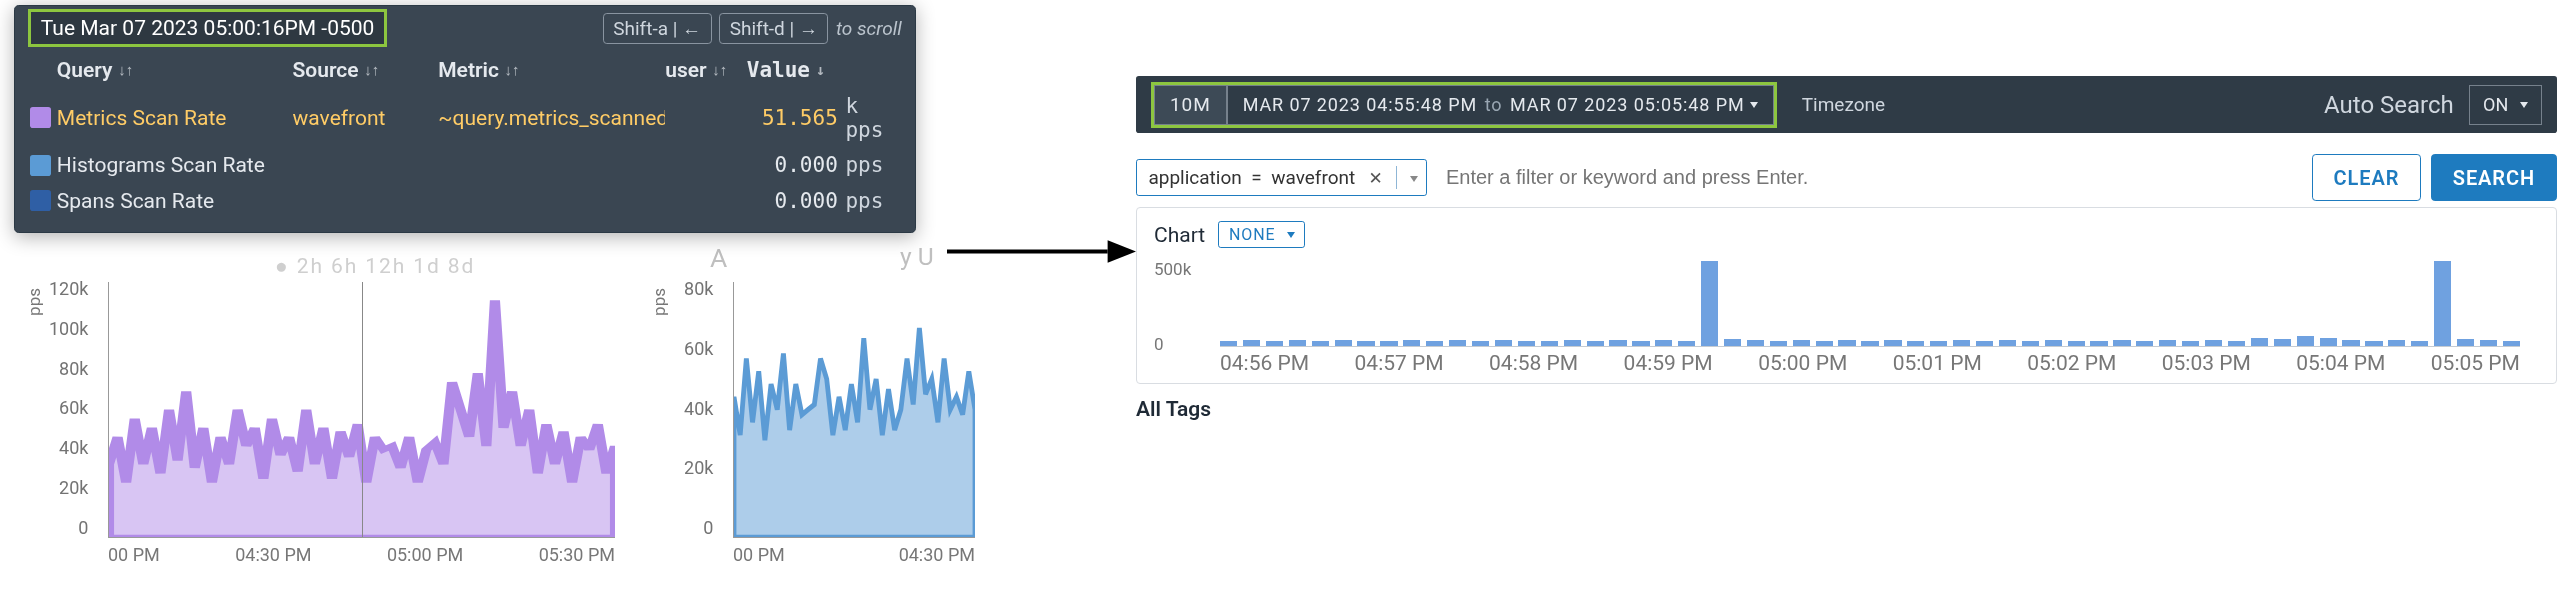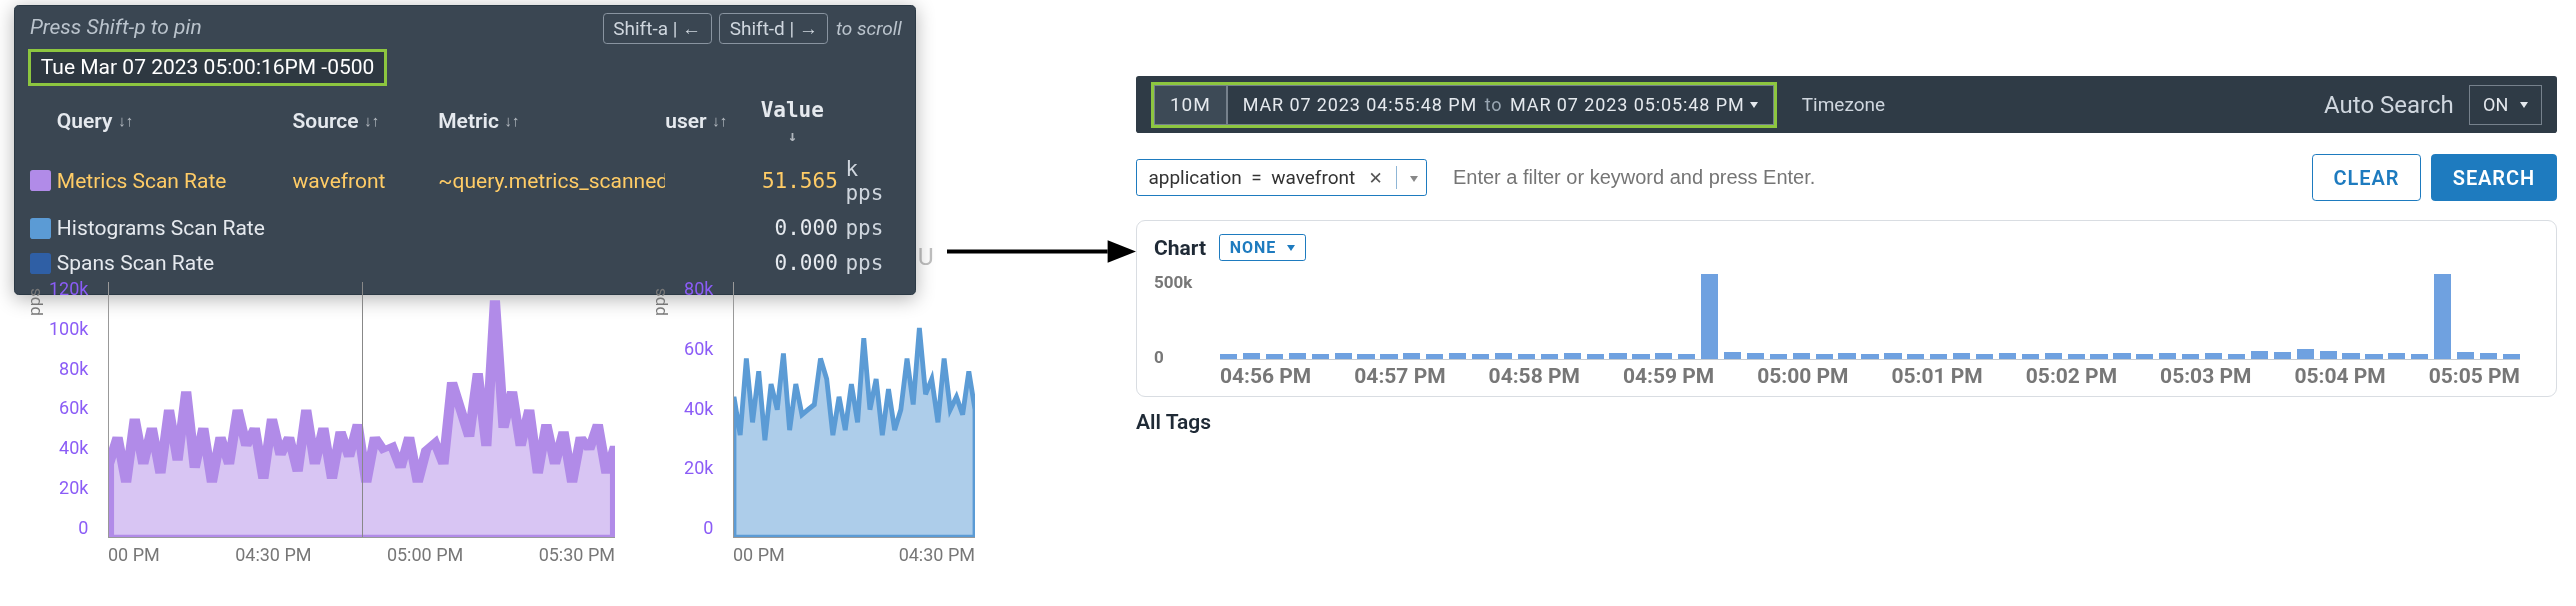--- a/index.html
+++ b/index.html
@@ -15,40 +15,40 @@
   .sort-icon { font-size:15px; opacity:0.7; }
   .tooltip-rows { padding:0 15px 13.3px; }
   .tooltip-row { padding:5.7px 0; font-size:21px; }
   .col-swatch { width:28px; display:flex; justify-content:flex-start; }
   .swatch { width:21px; height:21px; border-radius:2.8px; display:inline-block; }
   .col-query  { width:246px; color:#ffcc66; }
   .col-query.white { color:#e5e9ee; }
   .col-source { width:152px; color:#ffcc66; }
   .col-metric { width:237px; color:#ffcc66; white-space:nowrap; overflow:hidden; text-overflow:clip; }
   .col-user   { width:85px; text-align:right; color:#ffcc66; }
-  .col-value  { width:95px; text-align:right; font-family:Menlo,Consolas,monospace; color:#ffcc66;flex-direction:column; }
+  .col-value  { width:95px; text-align:right; font-family:Menlo,Consolas,monospace; color:#ffcc66; }
   .col-value.white { color:#e5e9ee; }
   .col-unit   { width:57px; text-align:left; padding-left:7.6px; color:#cfd6de; font-family:Menlo,Consolas,monospace; }
   .tooltip-header .col-query, .tooltip-header .col-source, .tooltip-header .col-metric, .tooltip-header .col-user, .tooltip-header .col-value { color:#e5e9ee; }
 
   
   .keyhint-row { position:absolute; right:13.3px; top:7.6px; display:flex; align-items:center; gap:7.6px; font-size:19px; color:#bac3cc; font-style:italic;padding-left:39px; }
   .keypill { display:inline-flex; align-items:center; gap:3.8px; padding:2.8px 9.5px; border:0.9px solid #8994a0; border-radius:3.8px; color:#cfd6de; font-style:normal; font-size:19px; }
 
   
   .bg-tabs { position:absolute; left:275px; top:254px; font-size:21px; color:#cfcfcf; letter-spacing:1.9px; }
   .bg-text { position:absolute; font-size:21px; color:#bfbfbf; }
 
   
   .leftcharts { position:absolute; left:28px; top:278px; display:flex; gap:38px; }
   .mini-chart { width:587px; height:294px; position:relative; }
   .mini-chart .yax { position:absolute; left:0; bottom:34px; top:0; width:68px; }
   .mini-chart .plot { position:absolute; left:80px; right:0; top:3.8px; bottom:34px; border-left:0.9px solid #999; border-bottom:0.9px solid #999; }
   .mini-chart .xax { position:absolute; left:80px; right:0; bottom:0; height:28px; display:flex; justify-content:space-between; color:#777; font-size:18px; }
-  .ylabels { position:absolute; right:7.6px; top:0; bottom:0; display:flex; flex-direction:column; justify-content:space-between; color:#8b5cf6; font-size:18px; text-align:right; }
+  .ylabels { position:absolute; right:7.6px; top:0; bottom:0; display:flex; flex-direction:column; justify-content:space-between; color:#737373; font-size:18px; text-align:right; }
   .yaxis-title { position:absolute; left:-3.8px; top:9.5px; writing-mode:vertical-rl; transform:rotate(180deg); font-size:17px; color:#777; }
 
   
   .areapath { fill-opacity:0.5; stroke-width:2; }
 
   
   .arrow-svg { position:absolute; left:947px; top:223px; }
 
   
   .right-panel { position:absolute; left:1136px; top:76px; right:19px; }
@@ -57,30 +57,30 @@
   .range-pill { display:inline-flex; align-items:center; height:38px; padding:0 15px; border:0.9px solid #76818c; font-size:19px; letter-spacing:0.9px; }
   .range-pill.small { background:#3d4a56; }
   .range-pill.big { font-size:18px; }
   .range-pill.big .to { color:#9aa7b3; padding:0 7.6px; }
   .tz-label { font-size:19px; color:#cfd6de; margin-left:9.5px; }
   .tz-box { display:inline-flex; align-items:center; height:38px; padding:0 13.3px; border:0.9px solid #76818c; font-size:18px; letter-spacing:0.9px; gap:5.7px; }
   .spacer { flex:1; }
   .autosearch-lbl { font-size:24px; color:#cfd6de; }
   .toggle { display:inline-flex; align-items:center; height:38px; padding:0 13.3px; border:0.9px solid #76818c; font-size:18px; gap:5.7px; }
 
-  .filter-row { display:flex; align-items:center; gap:24px; margin-top:21px; }
+  .filter-row { display:flex; align-items:center; gap:17px; margin-top:21px; }
   .filter-chip { display:inline-flex; align-items:center; gap:9.5px; padding:5.7px 7.6px 5.7px 11.4px; border:0.9px solid #1e7bbf; border-radius:2.8px; font-size:19px; color:#333; }
   .filter-chip .x { color:#555; cursor:pointer; font-size:17px; padding:0 3.8px; }
   .filter-chip .dd { color:#888; border-left:0.9px solid #8fb6d6; padding-left:7.6px; }
   .filter-actions { display:flex; gap:9.5px; }
   .btn { display:inline-flex; align-items:center; height:45px; padding:0 21px; border-radius:3.8px; font-size:20px; letter-spacing:0.9px; font-weight:600; }
   .btn.clear { border:0.9px solid #1e7bbf; color:#1e7bbf; background:#fff; }
   .btn.search { background:#1e7bbf; color:#fff; border:0.9px solid #1e7bbf; }
 
-  .chart-card { margin-top:19px; border:0.9px solid #d9dde2; border-radius:9px; padding:13.3px 17px 7.6px;font-weight:bold; }
+  .chart-card { margin-top:6px; border:0.9px solid #d9dde2; border-radius:4px; padding:13.3px 17px 7.6px; }
   .chart-card-head { display:flex; align-items:center; gap:13.3px; }
   .chart-card-title { font-size:21px; color:#1f2a36; }
   .none-pill { display:inline-flex; align-items:center; gap:5.7px; border:0.9px solid #1e7bbf; border-radius:2.8px; color:#1e7bbf; font-size:16px; padding:2.8px 9.5px; letter-spacing:0.9px; }
   .bar-chart { position:relative; height:114px; margin-top:13.3px; }
   .bar-chart .bars { position:absolute; left:66px; right:19px; top:0; bottom:28px; border-bottom:0.9px solid #c5cbd2; display:flex; align-items:flex-end; gap:5.7px; }
   .bar { flex:1; background:#6fa1e0; }
   .bar-chart .ylbl { position:absolute; left:0; font-size:17px; color:#777; }
   .bar-chart .xlbls { position:absolute; left:66px; right:19px; bottom:0; display:flex; justify-content:space-between; font-size:21px; color:#777; }
 
   .alltags { margin-top:13.3px; font-size:21px; font-weight:600; color:#1f2a36; }
@@ -95,21 +95,20 @@
   <span class="bg-tabs">●  2h  6h  12h  1d  8d</span>
   <span class="bg-text" style="left:710px; top:242px; font-size:26.5px;">A</span>
   <span class="bg-text" style="left:900px; top:242px; font-size:24.6px;">y U</span>
 
   <div class="tooltip-panel">
     <div class="keyhint-row">
       <span class="keypill">Shift-a | ←</span>
       <span class="keypill">Shift-d | →</span>
       <span>to scroll</span>
     </div>
-    <div class="tooltip-hint">Press Shift-p to pin</div>
     <span class="tooltip-timestamp">Tue Mar 07 2023 05:00:16PM -0500</span>
 
     <div class="tooltip-header">
       <span class="col-swatch"></span>
       <span class="col col-query">
           <span>Query</span>
           <span class="sort-icon">↓↑</span>
         </span>
       <span class="col col-source">
           <span>Source</span>

